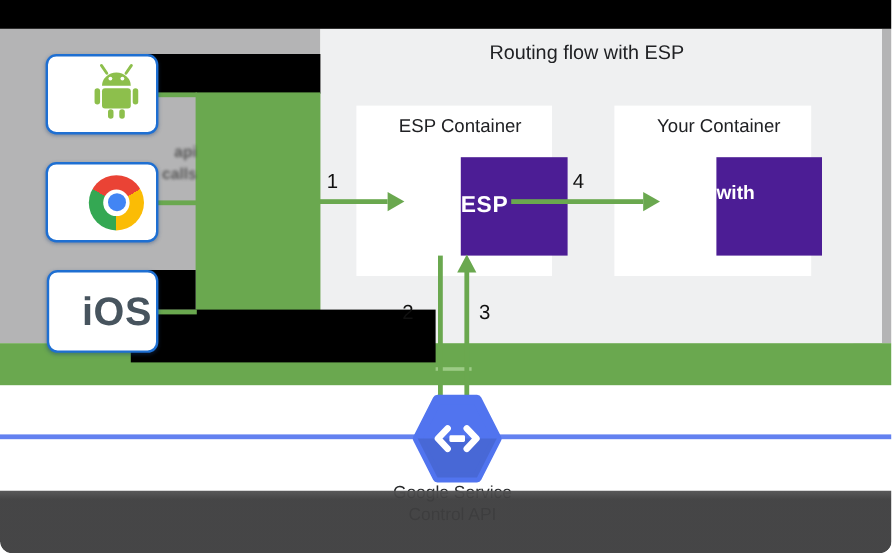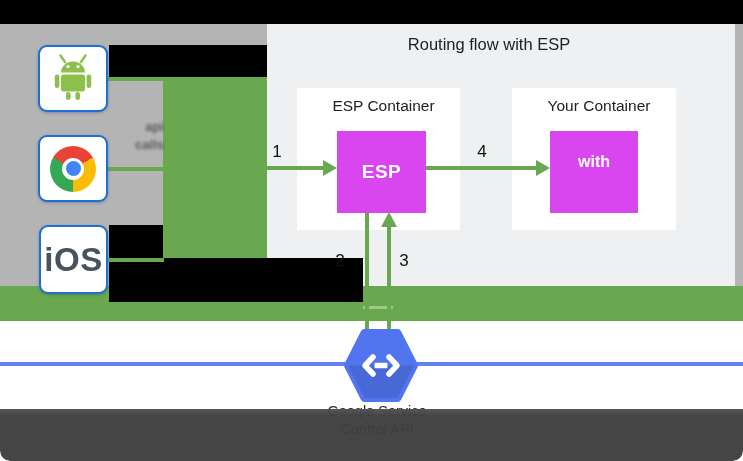--- a/index.html
+++ b/index.html
@@ -18,21 +18,21 @@
   .black-a{left:109px;top:45px;width:158px;height:33px;background:#000;}
   .black-b{left:109px;top:225px;width:54px;height:33px;background:#000;}
   .black-c{left:109px;top:258px;width:254px;height:44px;background:#000;}
   .green-rect{left:163px;top:77px;width:104px;height:183px;background:#6aa84f;}
   .green-bar{left:0;top:286px;width:743px;height:35px;background:#6aa84f;}
   .green-tick{left:363px;top:306px;width:30px;height:3px;background:#9ccb86;}
 
   
   .client{background:#fff;border:2.5px solid #1e6fd2;border-radius:9px;
           box-shadow:0 1px 3px rgba(20,60,120,.35);display:flex;
-          align-items:center;justify-content:center;}
+          align-items:center;justify-content:center;padding-left:24px;}
   .box-android{left:38px;top:45px;width:66px;height:63px;}
   .box-chrome{left:38px;top:135px;width:66px;height:63px;}
   .box-ios{left:39px;top:225px;width:65px;height:65px;}
   .ios-text{font-size:33px;font-weight:bold;color:#47545e;letter-spacing:.5px;}
 
   
   .chrome-outer{width:46px;height:46px;border-radius:50%;position:relative;
     background:conic-gradient(from 60deg,#fbbc05 0 120deg,#34a853 0 240deg,#ea4335 0);}
   .chrome-inner{position:absolute;left:50%;top:50%;width:22px;height:22px;margin:-11px 0 0 -11px;
     border-radius:50%;background:#fff;}
@@ -51,21 +51,21 @@
     filter:blur(1.4px);opacity:.8;}
 
   
   .panel-title{left:0;top:11px;width:444px;text-align:center;
     font-size:16.5px;color:#202124;}
   .container-box{background:#fff;}
   .esp-container{left:30px;top:64px;width:163px;height:142px;}
   .your-container{left:245px;top:64px;width:164px;height:142px;}
   .container-label{left:5px;top:9px;width:100%;text-align:center;
     font-size:15.5px;color:#202124;}
-  .blue-box{background:#d946ef;color:#fff;font-weight:bold;text-align:center;}
+  .blue-box{background:#4c1d95;color:#fff;font-weight:bold;text-align:left;margin-left:47px;}
   .esp-box{left:70px;top:107px;width:89px;height:82px;font-size:19px;line-height:82px;letter-spacing:.5px;}
   .your-code-box{left:283px;top:107px;width:88px;height:82px;font-size:16px;line-height:20px;padding-top:21px;box-sizing:border-box;}
 
   
   .hline{height:4px;background:#6aa84f;}
   .vline{width:4px;background:#6aa84f;}
   .arrow1-line{left:266px;top:166px;width:57px;}
   .arrow4-line{left:426px;top:166px;width:110px;}
   .arrow2-line{left:365px;top:213px;height:119px;}
   .arrow3-line{left:387px;top:226px;height:106px;}

